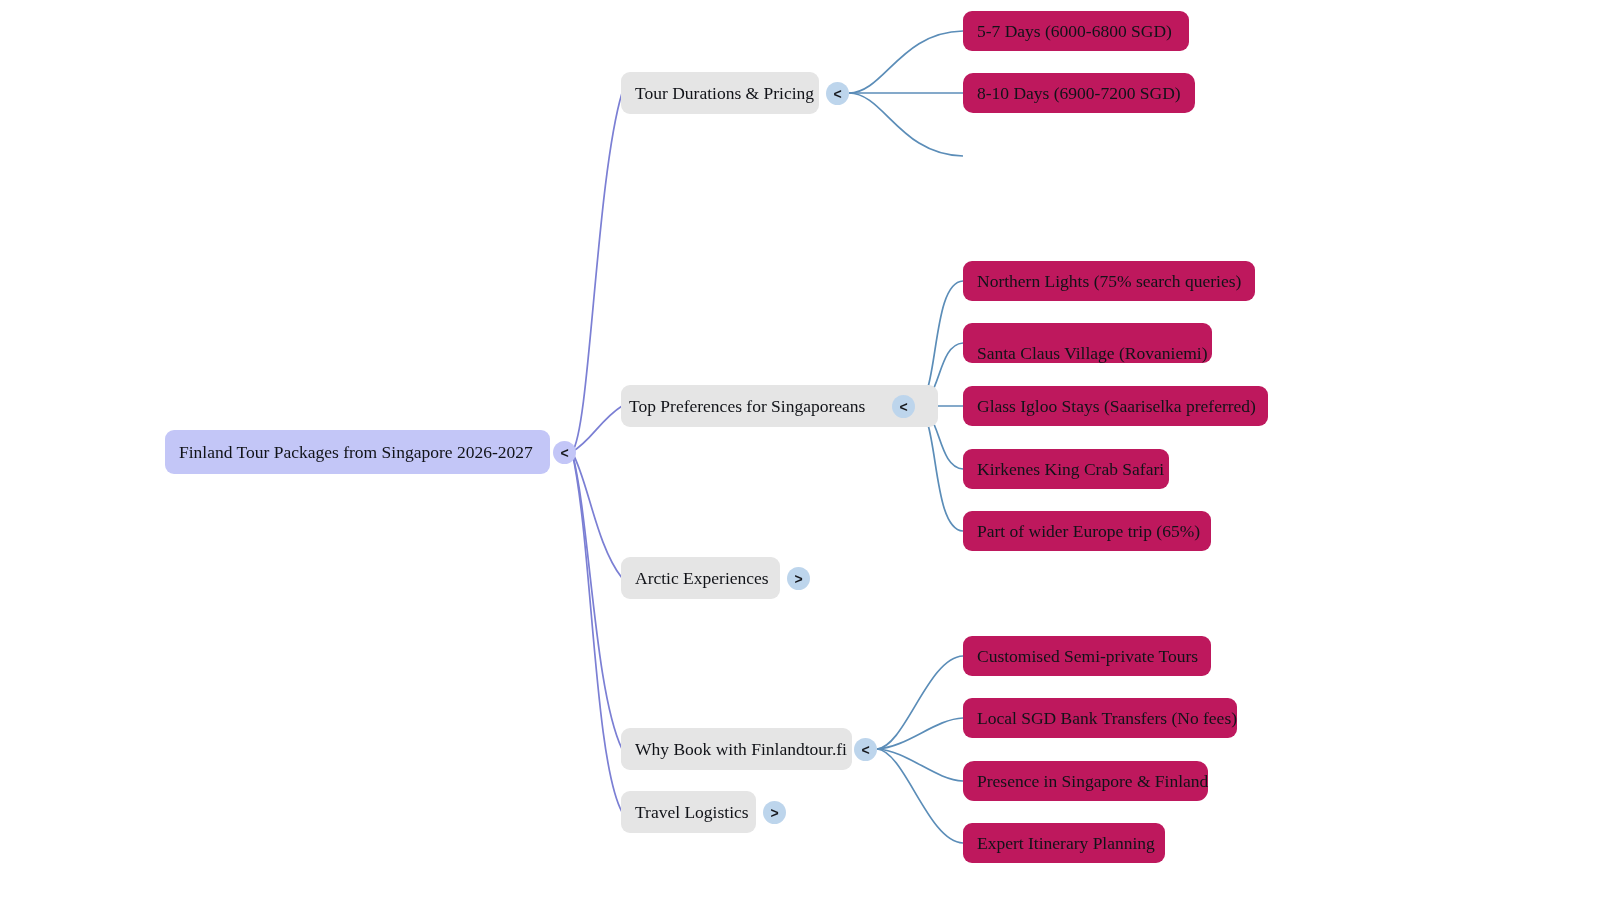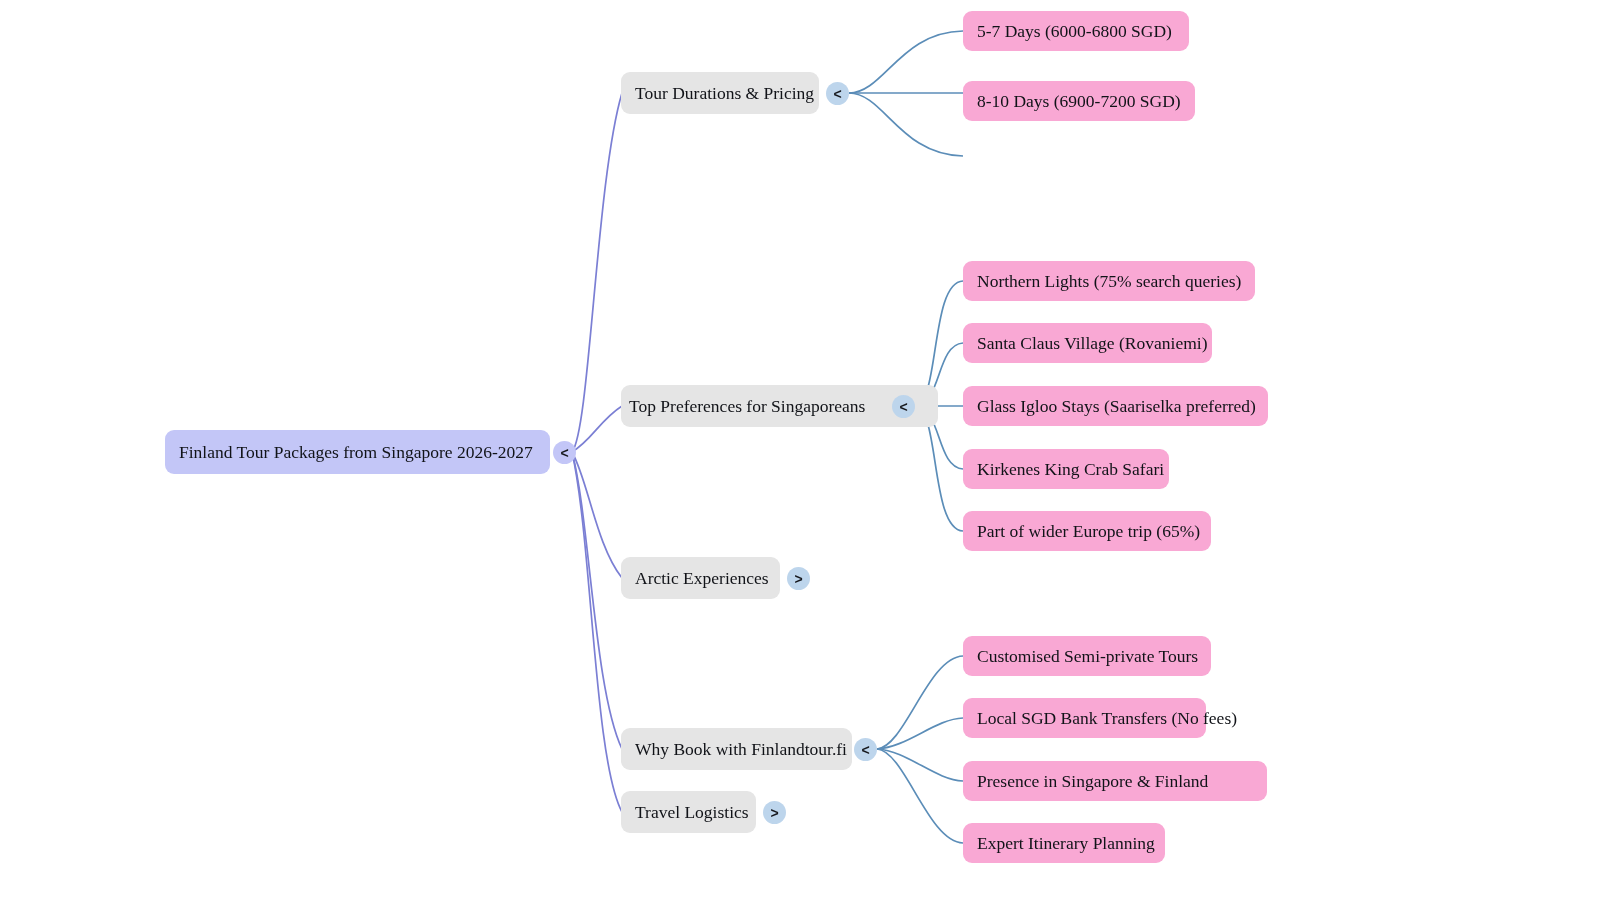--- a/index.html
+++ b/index.html
@@ -38,21 +38,21 @@
   .node.root {
     background: #c3c6f7;
     height: 44px;
     font-size: 17.5px;
   }
   .node.branch {
     background: #e5e5e5;
     height: 42px;
   }
   .node.leaf {
-    background: #f9a8d4;
+    background: #be185d;
     height: 40px;
   }
   .toggle {
     position: absolute;
     width: 23px;
     height: 23px;
     border-radius: 50%;
     display: flex;
     align-items: center;
     justify-content: center;
@@ -107,35 +107,35 @@
   <div class="node branch" style="left:621px; top:72px; width:198px;">
     <span>Tour Durations &amp; Pricing</span>
   </div>
   <div class="toggle branch-toggle" style="left:826px; top:82px;">
     <span>&lt;</span>
   </div>
 
   <div class="node leaf" style="left:963px; top:11px; width:226px;">
     <span>5-7 Days (6000-6800 SGD)</span>
   </div>
-  <div class="node leaf" style="left:963px; top:81px; width:232px;">
+  <div class="node leaf" style="left:963px; top:73px; width:232px;border-radius:10px;">
     <span>8-10 Days (6900-7200 SGD)</span>
   </div>
 
   <div class="node branch" style="left:621px; top:385px; width:317px;padding-left:8px;">
     <span>Top Preferences for Singaporeans</span>
   </div>
   <div class="toggle branch-toggle" style="left:892px; top:395px;">
     <span>&lt;</span>
   </div>
 
   <div class="node leaf" style="left:963px; top:261px; width:292px;">
     <span>Northern Lights (75% search queries)</span>
   </div>
-  <div class="node leaf" style="left:963px; top:323px; width:249px;">
+  <div class="node leaf" style="left:963px; top:323px; width:249px;align-items:flex-end;">
     <span>Santa Claus Village (Rovaniemi)</span>
   </div>
   <div class="node leaf" style="left:963px; top:386px; width:305px;">
     <span>Glass Igloo Stays (Saariselka preferred)</span>
   </div>
   <div class="node leaf" style="left:963px; top:449px; width:206px;">
     <span>Kirkenes King Crab Safari</span>
   </div>
   <div class="node leaf" style="left:963px; top:511px; width:248px;">
     <span>Part of wider Europe trip (65%)</span>
@@ -151,24 +151,24 @@
   <div class="node branch" style="left:621px; top:728px; width:231px;">
     <span>Why Book with Finlandtour.fi</span>
   </div>
   <div class="toggle branch-toggle" style="left:854px; top:738px;">
     <span>&lt;</span>
   </div>
 
   <div class="node leaf" style="left:963px; top:636px; width:248px;">
     <span>Customised Semi-private Tours</span>
   </div>
-  <div class="node leaf" style="left:963px; top:698px; width:243px;">
+  <div class="node leaf" style="left:963px; top:698px; width:274px;">
     <span>Local SGD Bank Transfers (No fees)</span>
   </div>
-  <div class="node leaf" style="left:963px; top:761px; width:304px;">
+  <div class="node leaf" style="left:963px; top:761px; width:245px;border-radius:11px;">
     <span>Presence in Singapore &amp; Finland</span>
   </div>
   <div class="node leaf" style="left:963px; top:823px; width:202px;">
     <span>Expert Itinerary Planning</span>
   </div>
 
   <div class="node branch" style="left:621px; top:791px; width:135px;">
     <span>Travel Logistics</span>
   </div>
   <div class="toggle branch-toggle" style="left:763px; top:801px;">

